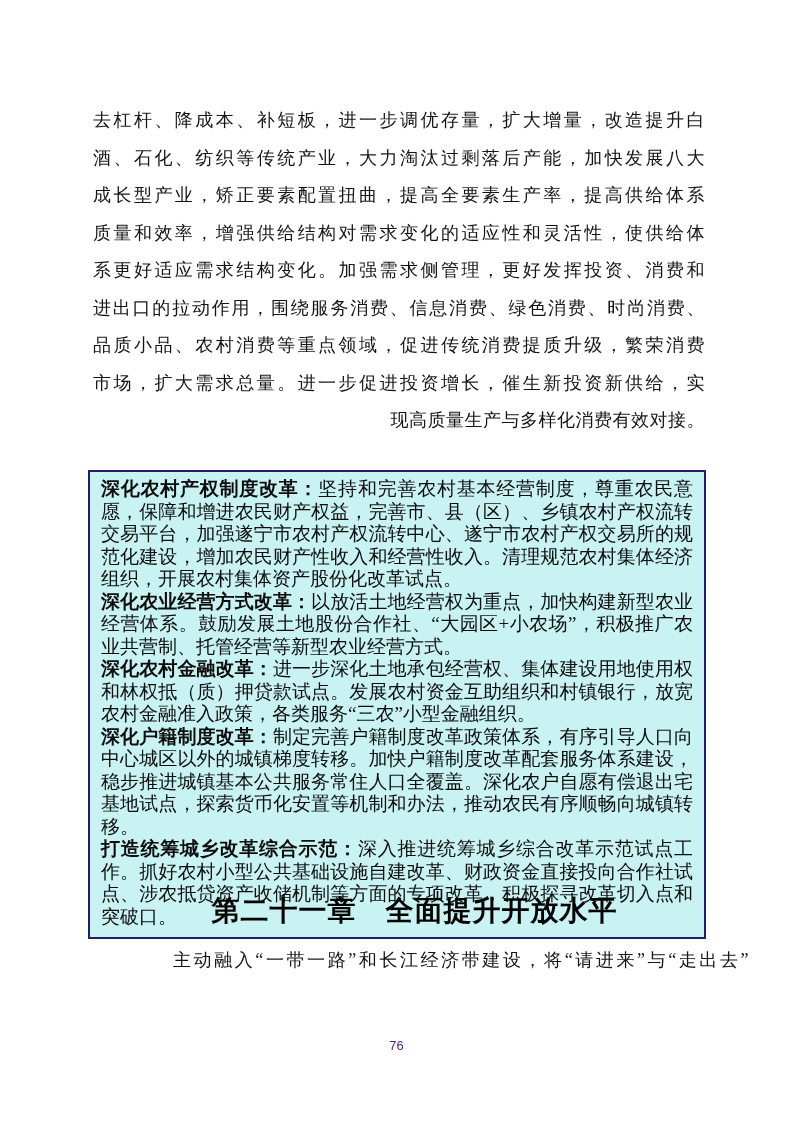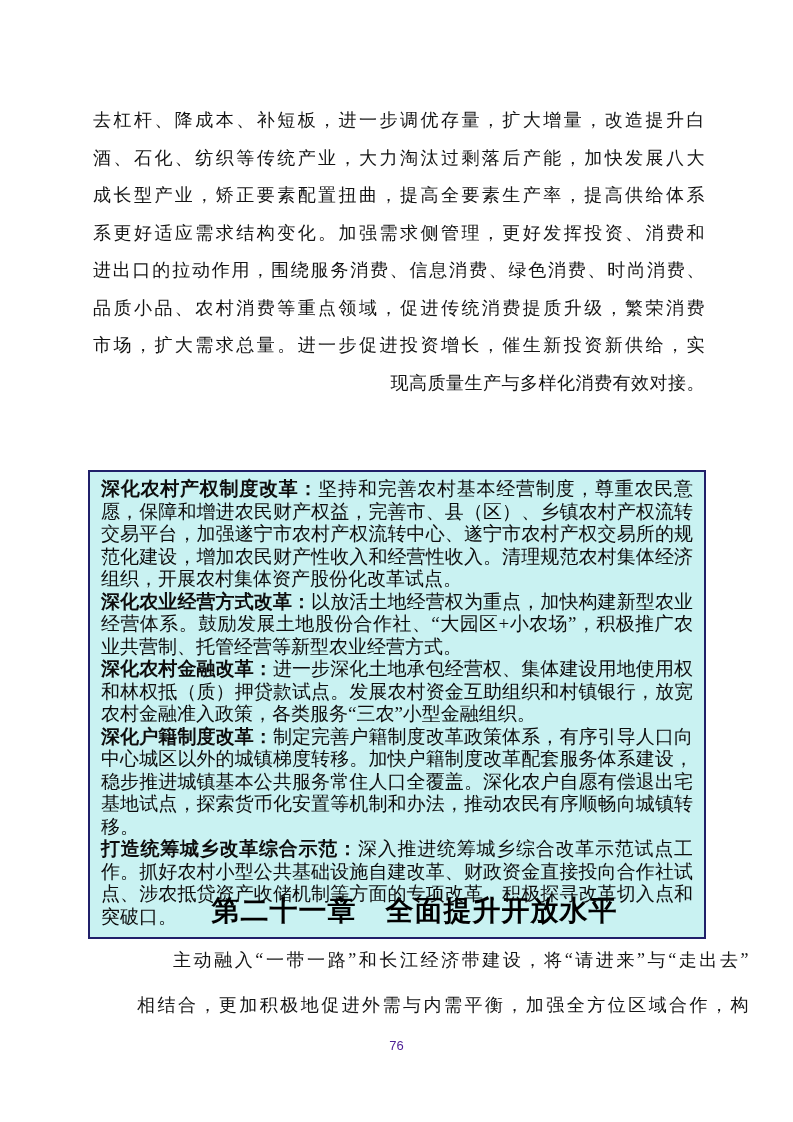--- a/index.html
+++ b/index.html
@@ -89,20 +89,21 @@
 </style>
 </head>
 <body>
 
 <div class="page">
 
   <div class="para" id="para-top">
     <div class="line">去杠杆、降成本、补短板，进一步调优存量，扩大增量，改造提升白</div>
     <div class="line">酒、石化、纺织等传统产业，大力淘汰过剩落后产能，加快发展八大</div>
     <div class="line">成长型产业，矫正要素配置扭曲，提高全要素生产率，提高供给体系</div>
+    <div class="line">质量和效率，增强供给结构对需求变化的适应性和灵活性，使供给体</div>
     <div class="line">系更好适应需求结构变化。加强需求侧管理，更好发挥投资、消费和</div>
     <div class="line">进出口的拉动作用，围绕服务消费、信息消费、绿色消费、时尚消费、</div>
     <div class="line">品质小品、农村消费等重点领域，促进传统消费提质升级，繁荣消费</div>
     <div class="line">市场，扩大需求总量。进一步促进投资增长，催生新投资新供给，实</div>
     <div class="line flush">现高质量生产与多样化消费有效对接。</div>
   </div>
 
   <div class="box-title">专栏21 统筹城乡综合配套改革重点</div>
 
   <div class="callout">
@@ -110,18 +111,17 @@
     <p><span class="lead">深化农业经营方式改革：</span><span>以放活土地经营权为重点，加快构建新型农业经营体系。鼓励发展土地股份合作社、“大园区+小农场”，积极推广农业共营制、托管经营等新型农业经营方式。</span></p>
     <p><span class="lead">深化农村金融改革：</span><span>进一步深化土地承包经营权、集体建设用地使用权和林权抵（质）押贷款试点。发展农村资金互助组织和村镇银行，放宽农村金融准入政策，各类服务“三农”小型金融组织。</span></p>
     <p><span class="lead">深化户籍制度改革：</span><span>制定完善户籍制度改革政策体系，有序引导人口向中心城区以外的城镇梯度转移。加快户籍制度改革配套服务体系建设，稳步推进城镇基本公共服务常住人口全覆盖。深化农户自愿有偿退出宅基地试点，探索货币化安置等机制和办法，推动农民有序顺畅向城镇转移。</span></p>
     <p><span class="lead">打造统筹城乡改革综合示范：</span><span>深入推进统筹城乡综合改革示范试点工作。抓好农村小型公共基础设施自建改革、财政资金直接投向合作社试点、涉农抵贷资产收储机制等方面的专项改革，积极探寻改革切入点和突破口。</span></p>
   </div>
 
   <div class="chapter">第二十一章　全面提升开放水平</div>
 
   <div class="para" id="para-closing">
     <div class="line indent">主动融入“一带一路”和长江经济带建设，将“请进来”与“走出去”</div>
-    <div class="line">相结合，更加积极地促进外需与内需平衡，加强全方位区域合作，构</div>
   </div>
 
   <div class="page-number">76</div>
 
 </div>
 
 </body></html>

